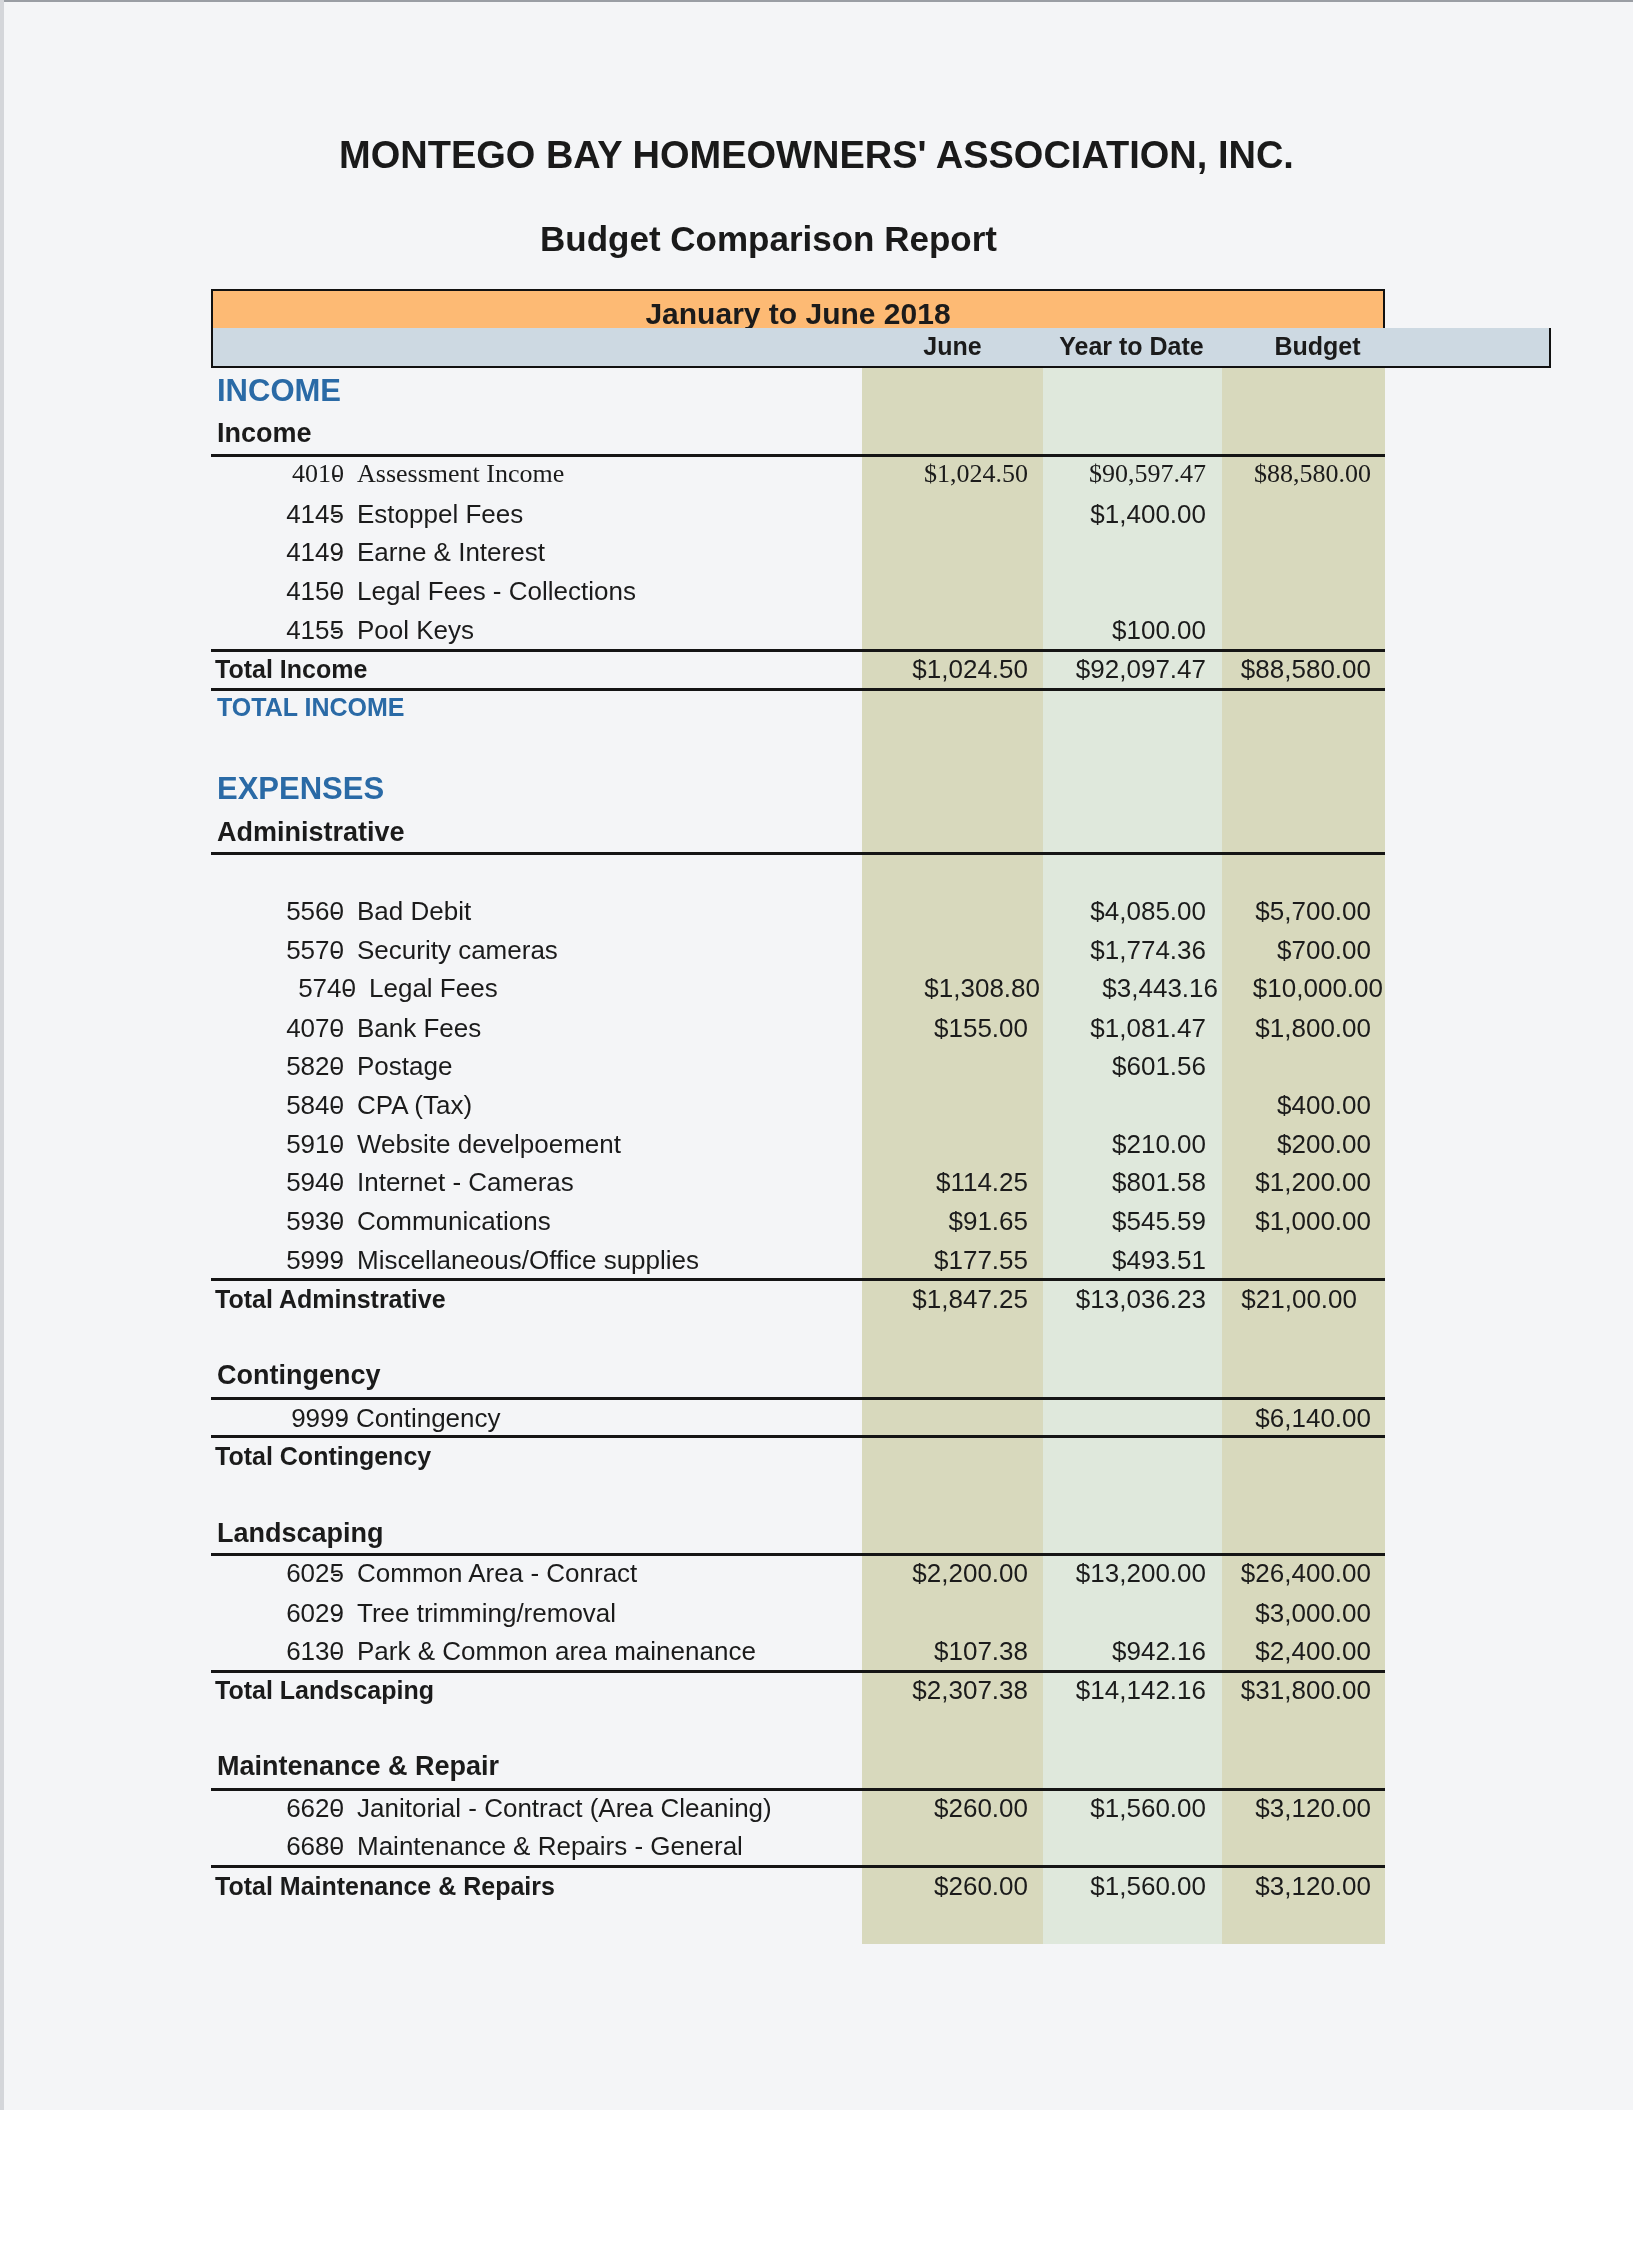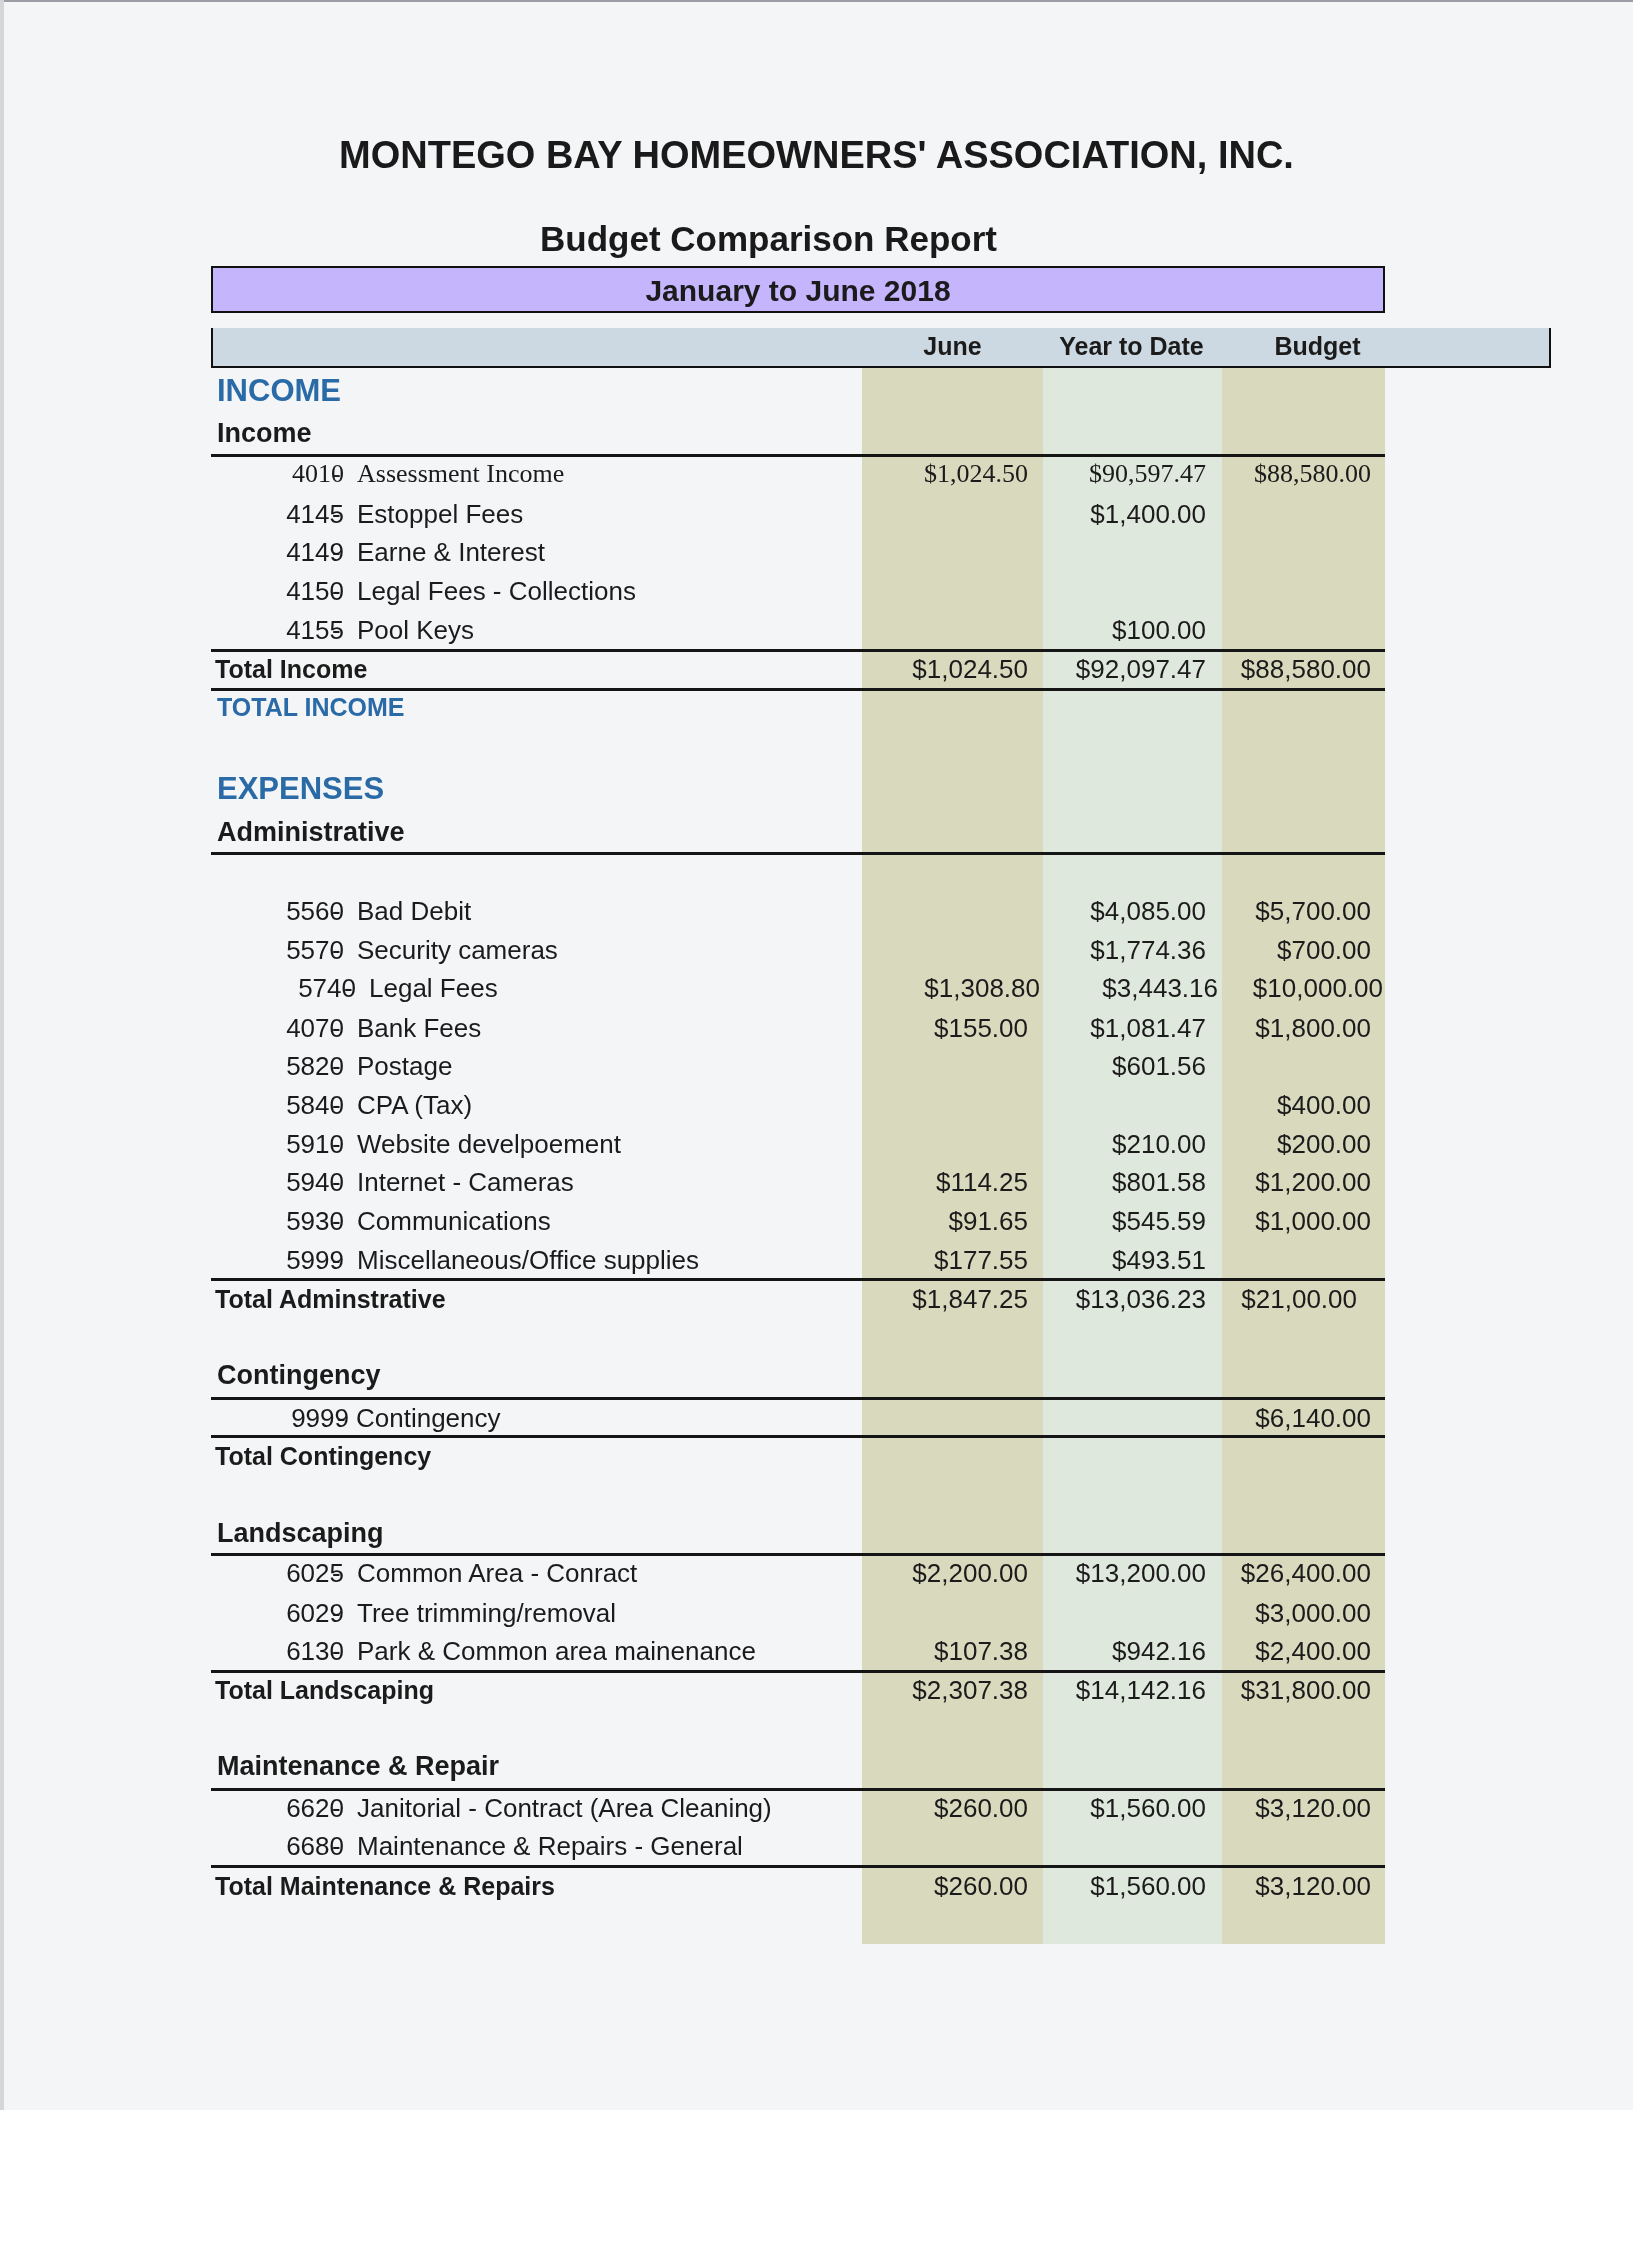--- a/index.html
+++ b/index.html
@@ -5,21 +5,21 @@
   html, body { margin:0; padding:0; }
   body { width:1633px; height:2263px; background:#ffffff; position:relative; overflow:hidden;
          font-family:"Liberation Sans", "DejaVu Sans", sans-serif; color:#1b1b1b; }
   .paper { position:absolute; left:0; top:0; width:1633px; height:2110px; background:#f4f5f7; }
   .paper-topline { position:absolute; left:0; top:0; width:1633px; height:1.9px; background:#9a9ea4; }
   .paper-leftline { position:absolute; left:0; top:0; width:3.8px; height:2110px; background:#d4d6da; }
   .doc-title { position:absolute; left:0; width:1633px; top:134px; text-align:center; font-weight:bold;
                font-size:38px; letter-spacing:0px; color:#1a1a1a; }
   .doc-subtitle { position:absolute; left:0; width:1537px; top:219px; text-align:center; font-weight:bold;
                   font-size:35px; color:#1a1a1a; }
-  .band1 { position:absolute; left:211px; top:266px; width:1174px; height:47px; background:#c4b5fd;
+  .band1 { position:absolute; left:211px; top:289px; width:1174px; height:47px; background:#fdba74;
            border:2.9px solid #111; border-bottom:2.9px solid #111; box-sizing:border-box; }
   .band1 .period { position:absolute; left:0; width:100%; top:5.8px; text-align:center; font-weight:bold; font-size:30px; }
   .band2 { position:absolute; left:211px; top:328px; width:1340px; height:40px; background:#cdd9e2;
            border-left:2.9px solid #111; border-right:2.9px solid #111; border-bottom:2.9px solid #111; box-sizing:border-box; }
   .colhead { position:absolute; top:3.8px; font-weight:bold; font-size:25px; text-align:center; }
   .shade { position:absolute; top:368px; height:1576px; }
   .shade.c1 { left:862px; width:182px; background:#d8d9bd; }
   .shade.c2 { left:1043px; width:179px; background:#dfe8dc; }
   .shade.c3 { left:1222px; width:163px; background:#d8d9bd; }
   .hline { position:absolute; left:211px; width:1174px; height:2.9px; background:#151515; }

